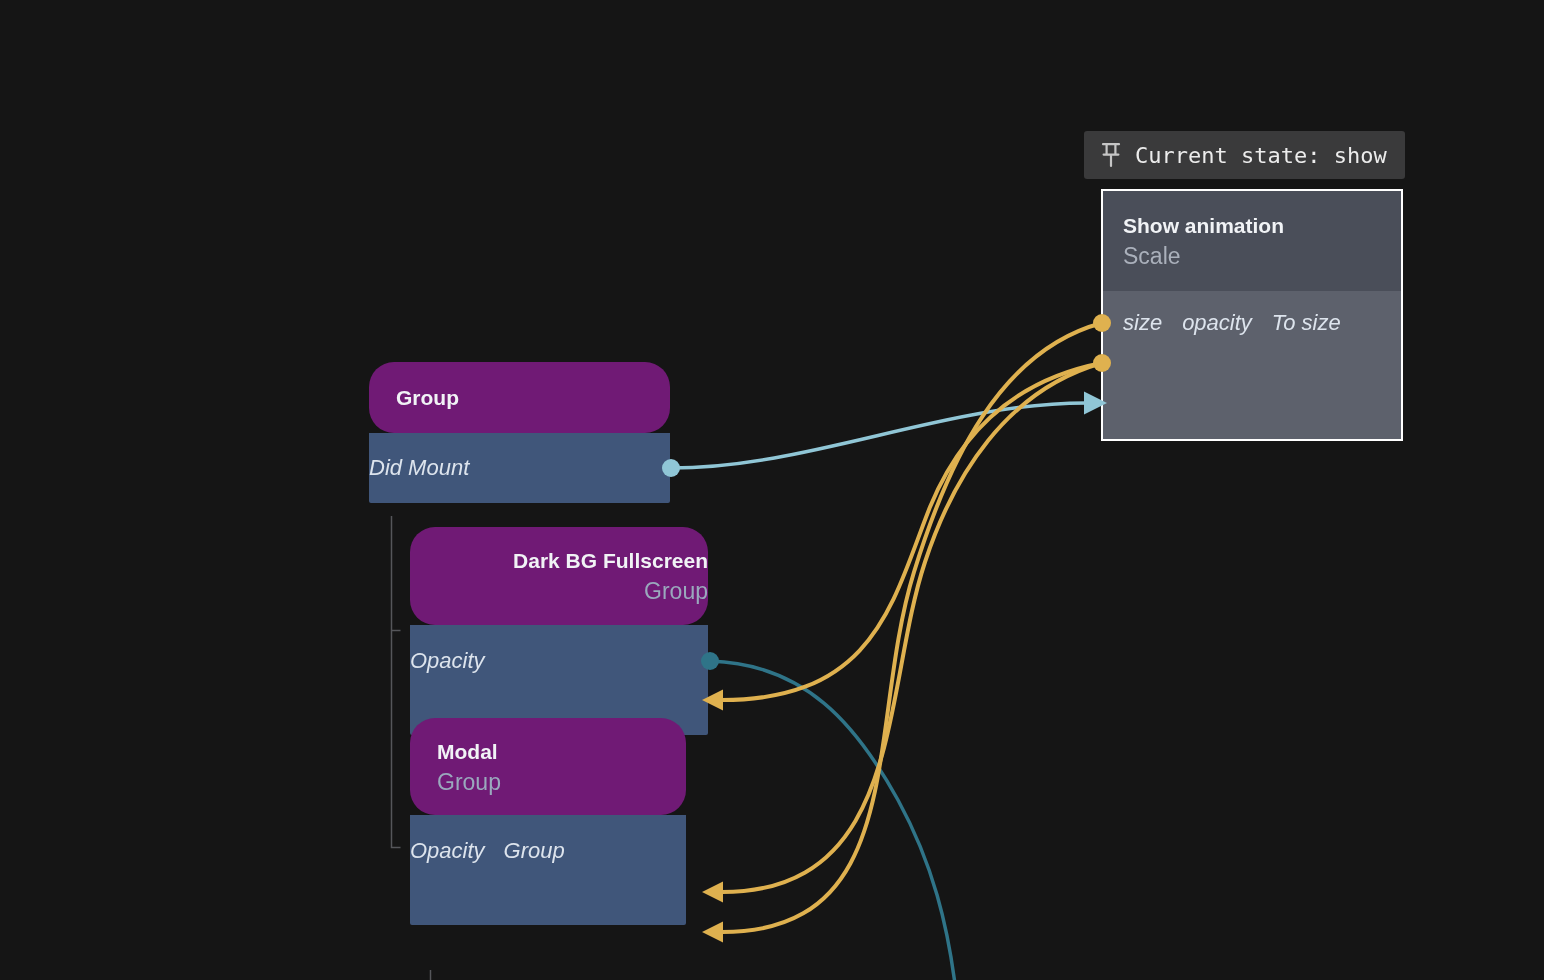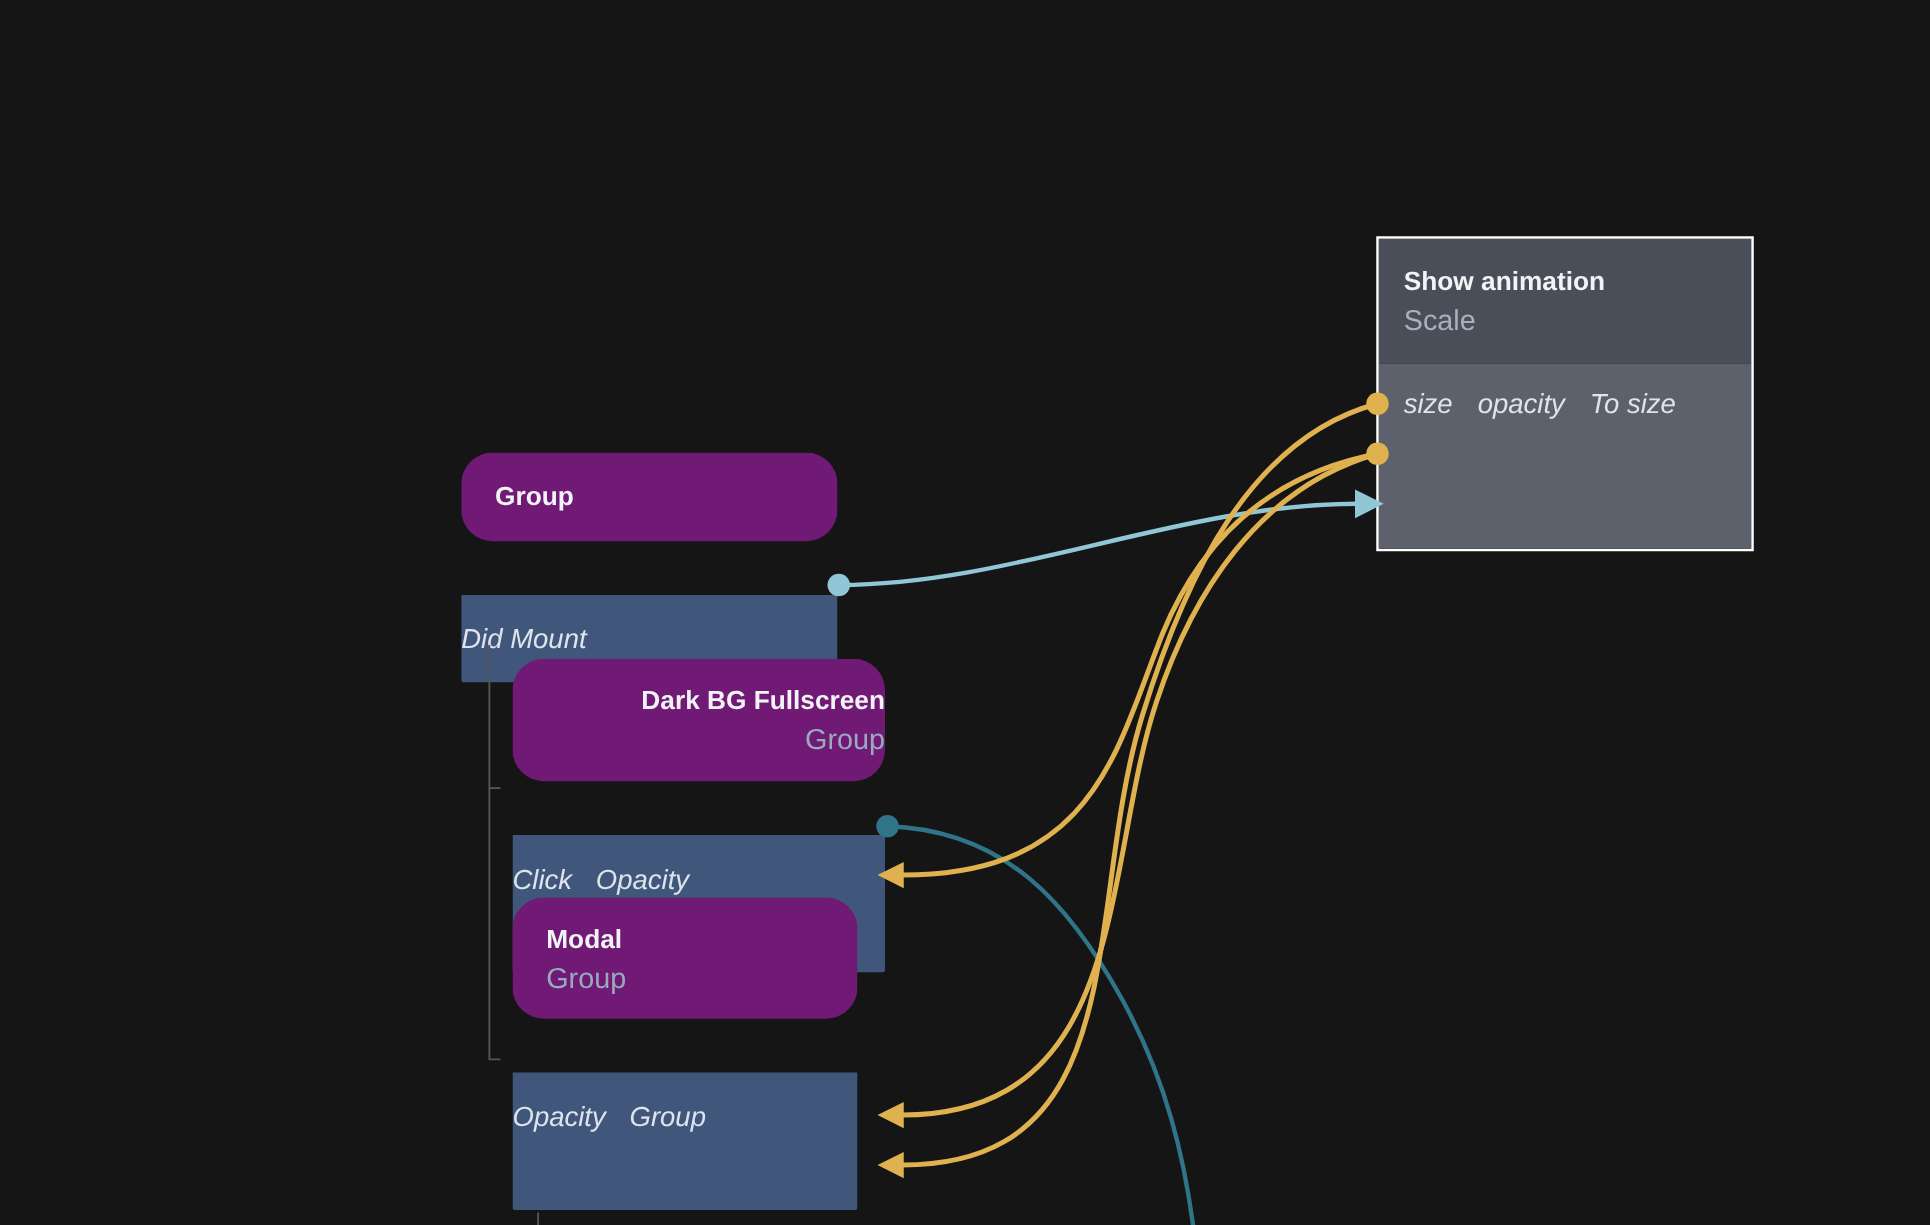--- a/index.html
+++ b/index.html
@@ -74,21 +74,21 @@
     display: flex;
     align-items: center;
     font-size: 22px;
     color: #dde4ed;
   }
   .port-row.align-right { justify-content: flex-end; }
   .port-row.align-left  { justify-content: flex-start; }
 
   
   .node.blue .node-header { background: #701a75; padding-left: 27px; border-radius: 25px; }
-  .node.blue .node-body   { background: #40567a; margin-top: 43px; }
+  .node.blue .node-body   { background: #40567a; }
   .node.blue .node-subtitle { color: #9aa9bd; }
   .node.blue .port-row { padding-right: 19px; }
 
   
   .node.state {
     border: 2px solid #ffffff;
     border-radius: 0;
   }
   .node.state .node-header { background: #4a4e59; padding-left: 20px; }
   .node.state .node-body   { background: #5d616c; }
@@ -101,41 +101,50 @@
     left: 0;
     top: 0;
     z-index: 3;
   }
 </style>
 </head>
 <body>
 
 <div class="canvas">
 
+  <div class="status-pill">
+    <svg class="pin" viewBox="0 0 22 26">
+      <g stroke="#c6c6c6" stroke-width="2.2" fill="none" stroke-linecap="round">
+        <path d="M3 2.2 H19"></path>
+        <path d="M6.6 2.2 V12"></path>
+        <path d="M15.4 2.2 V12"></path>
+        <path d="M3.6 12.6 H18.4"></path>
+        <path d="M11 13.8 V24"></path>
+      </g>
+    </svg>
+    <span class="pill-text">Current state: show</span>
+  </div>
 
   <div class="node blue" style="left:369px; top:362px; width:301px;">
     <div class="node-header" style="height:71px;">
       <div class="node-title">Group</div>
     </div>
     <div class="node-body" style="height:70px; padding-top:15px; box-sizing:border-box;">
       <div class="port-row align-right">
         <span>Did Mount</span>
       </div>
     </div>
   </div>
 
   <div class="node blue" style="left:410px; top:527px; width:298px;">
     <div class="node-header" style="height:98px;text-align:right;">
       <div class="node-title">Dark BG Fullscreen</div>
       <div class="node-subtitle">Group</div>
     </div>
     <div class="node-body" style="height:110px; padding-top:16px; box-sizing:border-box;">
-      <div class="port-row align-right">
-        <span>Click</span>
-      </div>
       <div class="port-row align-right">
         <span>Opacity</span>
       </div>
     </div>
   </div>
 
   <div class="node blue" style="left:410px; top:718px; width:276px;">
     <div class="node-header" style="height:97px;">
       <div class="node-title">Modal</div>
       <div class="node-subtitle">Group</div>

